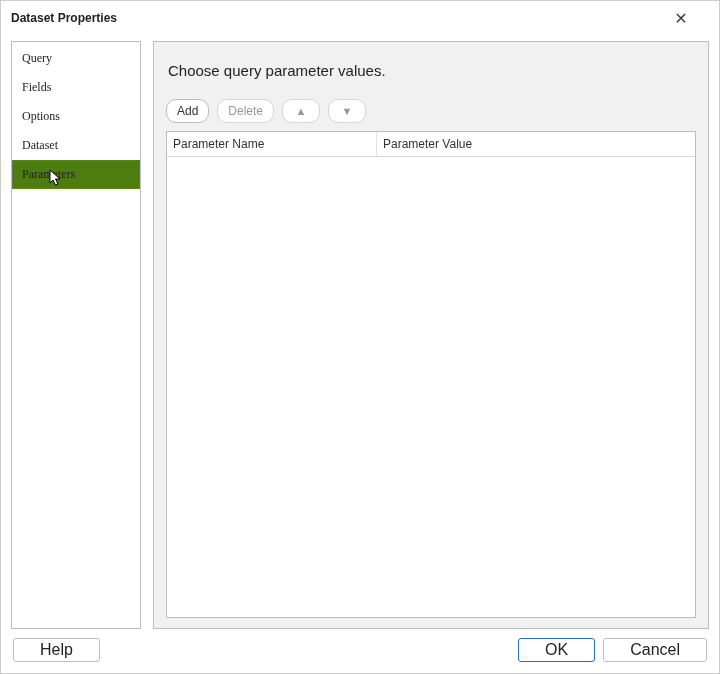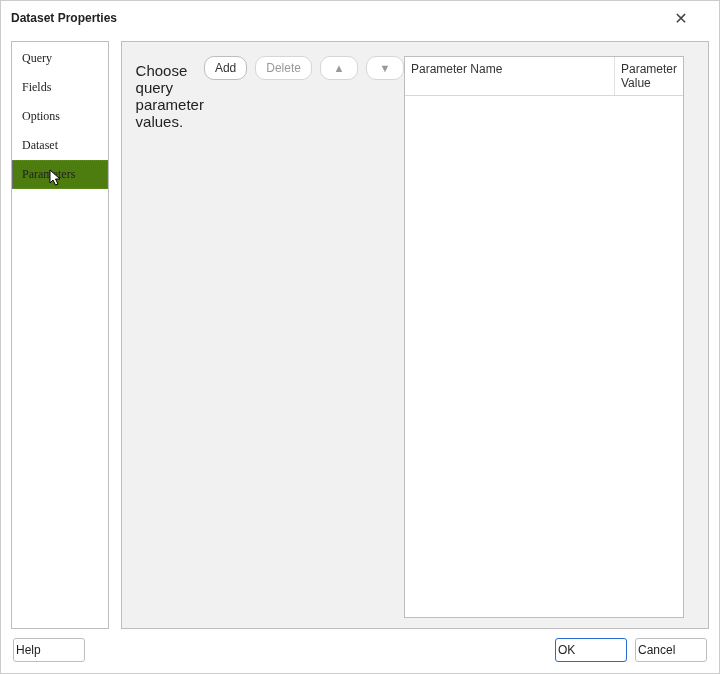--- a/index.html
+++ b/index.html
@@ -60,22 +60,22 @@
   .sidebar-item.selected {
     background: #4d7c0f;
     outline: 1px dotted #777;
     outline-offset: -1px;
   }
   .main {
     flex: 1;
     border: 1px solid #bdbdbd;
     background: #f1f1f1;
     display: flex;
-    flex-direction: row;
-    padding: 14px 24px 10px 12px;
+    flex-direction: column;
+    padding: 14px 12px 10px 12px;
     min-height: 0;
   }
   .main-heading {
     font-size: 15px;
     color: #222;
     margin: 6px 0 20px 2px;
   }
   .toolbar {
     display: flex;
     gap: 8px;
@@ -125,27 +125,28 @@
     height: 40px;
     display: flex;
     align-items: center;
     padding: 0 12px 6px 12px;
     gap: 8px;
   }
   .footer .spacer { flex: 1; }
   .btn {
     height: 24px;
     min-width: 72px;
-    padding: 0 2px;
+    padding: 0 26px;
     border: 1px solid #bdbdbd;
     background: #fff;
     border-radius: 3px;
-    font-size: 12px;
+    font-size: 16px;
     display: inline-flex;
     align-items: center;
+    justify-content: center;
     color: #222;
   }
   .btn.primary {
     border-color: #2a6bd0;
   }
   .cursor {
     position: absolute;
     left: 48px; top: 168px;
     width: 14px; height: 18px;
     pointer-events: none;

